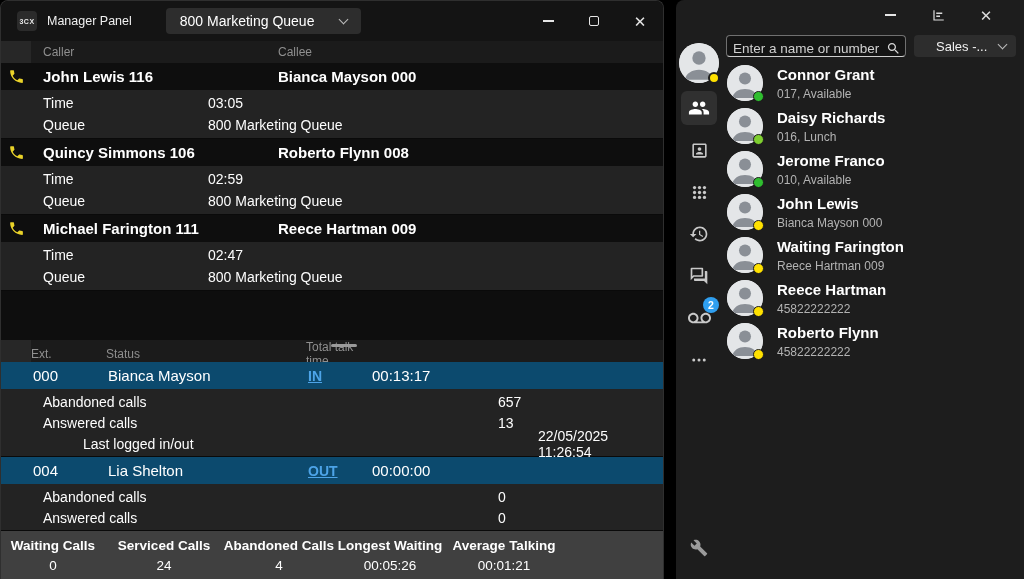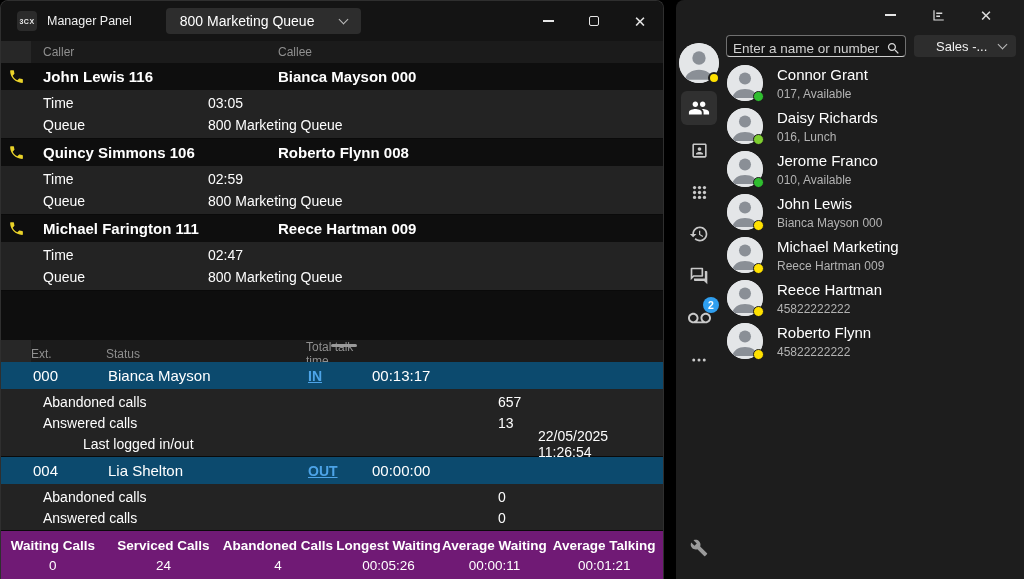--- a/index.html
+++ b/index.html
@@ -43,21 +43,21 @@
 
   .mid-spacer { flex:1 1 auto; position:relative; background:#0e0e0e; }
   .split-dash { position:absolute; left:330px; top:53px; width:26px; height:3px; border-radius:2px; background:#9a9a9a; }
 
   .agent-row { height:27px; flex:0 0 27px; display:grid; grid-template-columns:30px 75px 200px 64px 1fr;
     align-items:center; color:#fff; font-size:15px; background:#0c4a6e; }
   .agent-row .cell { padding-left:2px; }
   .dot { width:12px; height:12px; border-radius:50%; margin-left:10px; }
   .status-link { color:#4da4e8; text-decoration:underline; font-weight:bold; font-size:14px; }
 
-  .stats-bar { flex:0 0 48px; height:48px; background:#701a75; display:flex; color:#fff; margin-top:auto; }
+  .stats-bar { flex:0 0 48px; height:48px; background:#404040; display:flex; color:#fff; margin-top:auto; }
   .stat { display:flex; flex-direction:column; align-items:center; padding-top:7px; }
   .stat .sl { font-size:13.5px; font-weight:bold; white-space:nowrap; }
   .stat .sv { font-size:13.5px; margin-top:5px; }
 
   
   .right-win { left:676px; top:0; width:348px; height:579px; background:#1d1d1d;
     border-radius:8px 0 0 0; display:flex; flex-direction:column; }
   .r-titlebar { height:30px; flex:0 0 30px; display:flex; align-items:center; justify-content:flex-end; padding-right:14px; gap:0; }
   .rwc { width:48px; height:30px; display:flex; align-items:center; justify-content:center; color:#dcdcdc; }
   .r-body { flex:1; display:flex; min-height:0; }
@@ -80,21 +80,21 @@
   .search-box input::placeholder { color:#d0d0d0; opacity:1; }
   .group-dd { flex:1; height:22px; background:#2d2d2d; border-radius:4px; display:flex; align-items:center;
     padding:0 10px 0 22px; color:#f0f0f0; font-size:13px; }
   .group-dd .chev { margin-left:auto; border-color:#bdbdbd; }
 
   .contacts { margin-top:4px; overflow:hidden; }
   .c-row { height:43px; display:flex; align-items:center; padding-left:5px; }
   .c-avatar { width:36px; height:36px; border-radius:50%; background:#e4e6e8; position:relative; flex:0 0 36px; }
   .c-avatar .presence { width:11px; height:11px; border:1.5px solid #1d1d1d; }
   .c-text { margin-left:14px; display:flex; flex-direction:column; }
-  .c-name { color:#fff; font-size:15px; font-weight:normal; line-height:1.2; }
+  .c-name { color:#fff; font-size:15px; font-weight:bold; line-height:1.2; }
   .c-sub { color:#b3b3b3; font-size:12px; margin-top:4px; line-height:1; }
 
   svg { display:block; }
 </style>
 </head>
 <body>
 
 <div class="win left-win">
 
   <div class="titlebar">
@@ -243,24 +243,20 @@
         <span class="sl">Serviced Calls</span>
         <span class="sv">24</span>
       </div>
     <div class="stat" style="width:112px;">
         <span class="sl">Abandoned Calls</span>
         <span class="sv">4</span>
       </div>
     <div class="stat" style="width:110px;">
         <span class="sl">Longest Waiting</span>
         <span class="sv">00:05:26</span>
-      </div>
-    <div class="stat" style="width:102px;">
-        <span class="sl">Average Waiting</span>
-        <span class="sv">00:00:11</span>
       </div>
     <div class="stat" style="width:118px;">
         <span class="sl">Average Talking</span>
         <span class="sv">00:01:21</span>
       </div>
   </div>
 </div>
 
 <div class="win right-win">
 
@@ -427,21 +423,21 @@
         <div class="c-row">
           <div class="c-avatar">
             <svg viewBox="0 0 24 24">
                 <circle cx="12" cy="12" r="12" fill="#e4e6e8"></circle>
                 <circle cx="12" cy="9" r="4" fill="#8a8f96"></circle>
                 <path d="M3.5 22c.6-3.8 4.3-6 8.5-6s7.9 2.2 8.5 6z" fill="#8a8f96"></path>
               </svg>
             <span class="presence" style="background: rgb(255, 225, 0);"></span>
           </div>
           <div class="c-text">
-              <span class="c-name">Michael Marketing</span>
+              <span class="c-name">Waiting Farington</span>
               <span class="c-sub">Reece Hartman 009</span>
             </div>
         </div>
         <div class="c-row">
           <div class="c-avatar">
             <svg viewBox="0 0 24 24">
                 <circle cx="12" cy="12" r="12" fill="#e4e6e8"></circle>
                 <circle cx="12" cy="9" r="4" fill="#8a8f96"></circle>
                 <path d="M3.5 22c.6-3.8 4.3-6 8.5-6s7.9 2.2 8.5 6z" fill="#8a8f96"></path>
               </svg>

